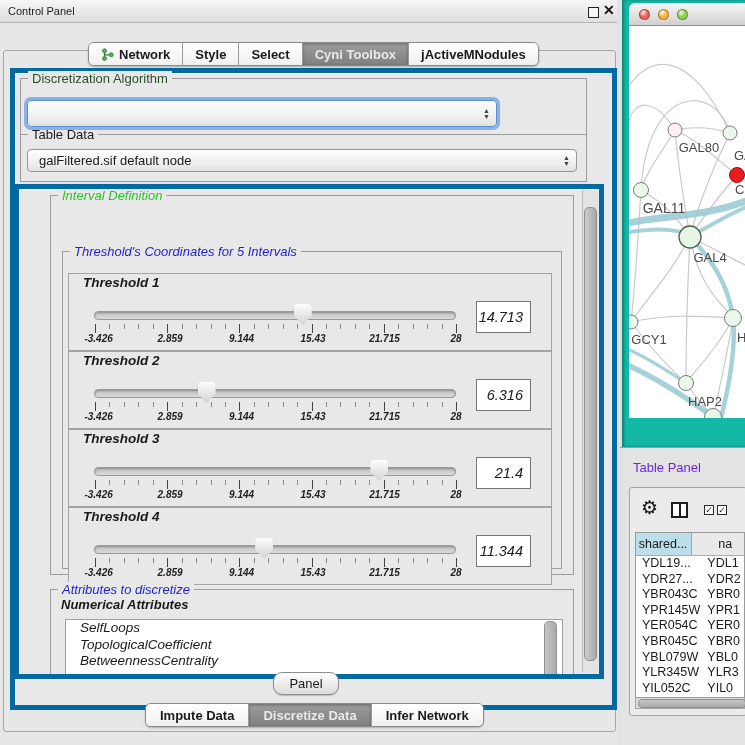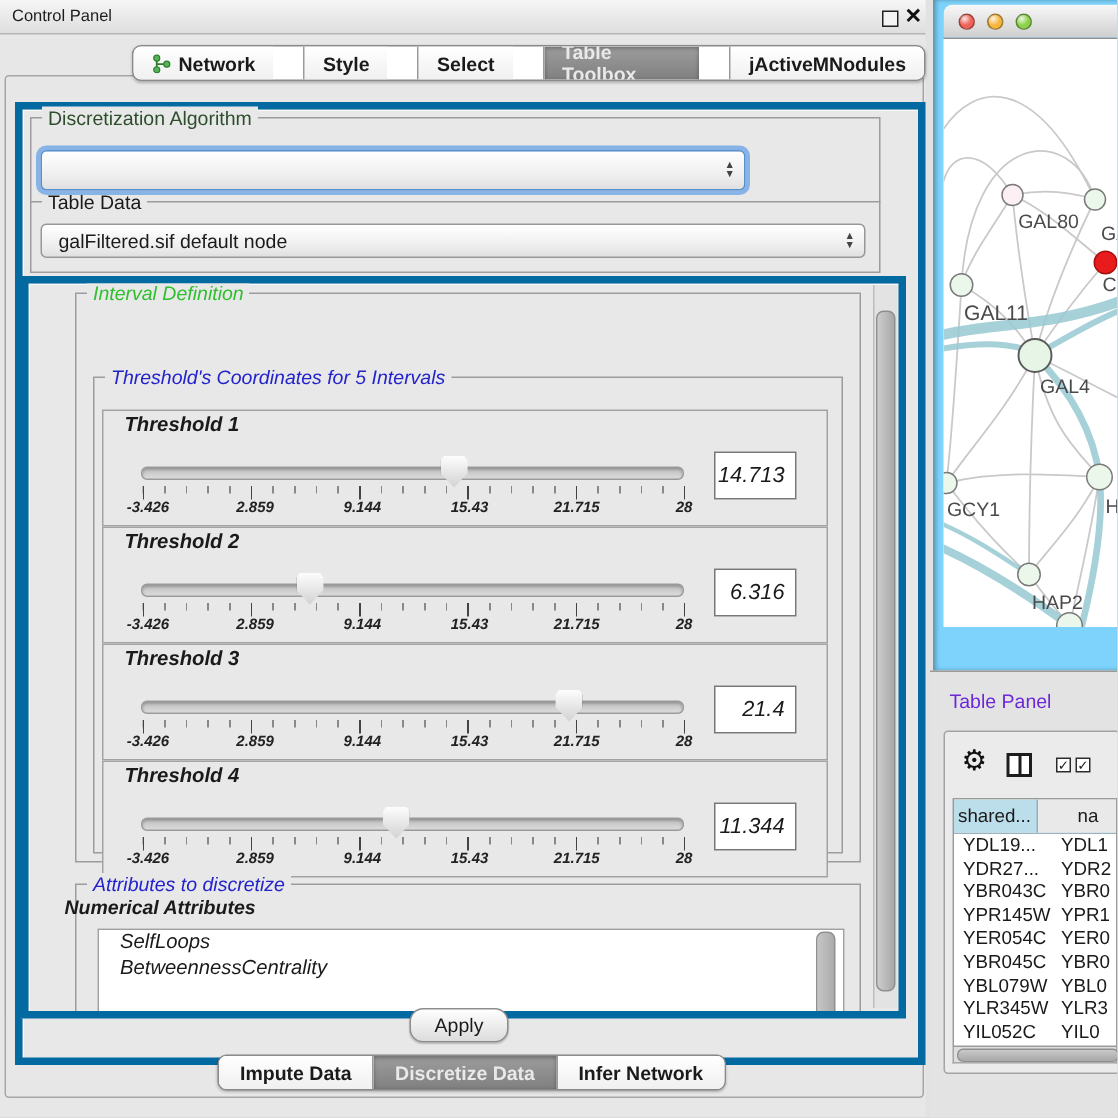--- a/index.html
+++ b/index.html
@@ -14,21 +14,21 @@
   #float-btn{left:588px;top:7px;width:9px;height:9px;border:1.5px solid #222;background:#f4f4f4;}
   #close-btn{left:603px;top:2px;font-size:14px;font-weight:bold;color:#111;}
   
   .seg{position:absolute;display:flex;border:1px solid #8a8a8a;border-radius:6px;overflow:hidden;
        background:#fff;box-shadow:0 1px 2px rgba(0,0,0,.25);z-index:5;}
   .seg .tab{display:flex;align-items:center;justify-content:center;gap:5px;font-size:13px;font-weight:bold;
        color:#1a1a1a;border-left:1px solid #9a9a9a;background:linear-gradient(#ffffff,#f0f0f0);}
   .seg .tab:first-child{border-left:none;}
   .seg .tab.active{background:linear-gradient(#9d9d9d,#808080);color:#e9e9e9;
        box-shadow:inset 0 1px 3px rgba(0,0,0,.35);}
-  #tabs-top{left:88px;top:30px;height:22px;gap:20px;}
+  #tabs-top{left:88px;top:42px;height:22px;}
   #tabs-top .tab{padding:0 12px;}
   #tabs-bottom{left:145px;top:703px;height:22px;}
   #tabs-bottom .tab{padding:0 14px;}
   
   .etched{border:5px solid #0369a1;box-shadow:inset 1px 1px 0 rgba(255,255,255,.75);font-style:italic;}
   #outer-panel{left:3px;top:50px;width:611px;height:680px;background:#e7e7e7;
       border:1px solid #a6a6a6;border-radius:3px;}
   #inner-panel{left:10px;top:68px;width:597px;height:632px;background:#e8e8e8;}
   .group{position:absolute;background:#e8e8e8;}
   .group-title{position:absolute;top:-8px;left:7px;background:#e8e8e8;padding:0 4px;font-size:13px;white-space:nowrap;}
@@ -73,34 +73,34 @@
      background:repeating-linear-gradient(to right,#888 0 1px,transparent 1px 14.44px);}
   .ticks-major{position:absolute;left:26px;top:50px;width:362px;height:9px;
      background:repeating-linear-gradient(to right,#444 0 1px,transparent 1px 72.2px);}
   .scale{position:absolute;left:26px;top:59px;width:361px;height:12px;}
   .scale span{position:absolute;transform:translateX(-50%);font-size:10px;font-weight:bold;color:#222;white-space:nowrap;}
   .p0{left:1%}.p1{left:20.8%}.p2{left:40.6%}.p3{left:60.4%}.p4{left:80.2%}.p5{left:100%}
   .thr-value{position:absolute;left:407px;top:27px;width:55px;height:32px;background:#fff;
      border:1px solid #777;display:flex;align-items:center;justify-content:flex-end;
      padding-right:7px;box-sizing:border-box;font-size:14.5px;}
   #attr-group{left:31px;top:400px;width:522px;height:150px;border:1px solid #9c9c9c;}
-  #attr-subtitle{left:24px;top:408px;font-size:13px;font-weight:bold;}
+  #attr-subtitle{left:42px;top:408px;font-size:13px;font-weight:bold;}
   #attr-list{left:46px;top:430px;width:496px;height:120px;background:#fff;border:1px solid #a0a0a0;
      overflow:hidden;font-size:13.5px;}
   .attr-item{padding-left:14px;line-height:16.5px;white-space:nowrap;}
   #attr-scrollthumb{left:525px;top:432px;width:11px;height:115px;border-radius:5px;
      background:linear-gradient(to right,#c6c6c6,#ababab);border:1px solid #909090;}
   #main-scrolltrack{left:563px;top:1px;width:15px;height:482px;background:#e3e3e3;border-left:1px solid #bdbdbd;}
   #main-scrollthumb{left:565px;top:18px;width:11px;height:452px;border-radius:5px;
      background:linear-gradient(to right,#cdcdcd,#a8a8a8);border:1px solid #8f8f8f;}
   #apply-btn{left:273px;top:672px;width:64px;height:21px;border:1px solid #8d8d8d;border-radius:9px;
      background:linear-gradient(#ffffff,#dcdcdc);display:flex;align-items:center;justify-content:center;
      font-size:13px;box-shadow:0 1px 1px rgba(0,0,0,.2);}
   
-  #net-window{left:622px;top:0;width:123px;height:447px;background:#7dd3fc;
+  #net-window{left:622px;top:0;width:123px;height:447px;background:#14b8a6;
      box-shadow:inset 2px 0 3px rgba(0,0,0,.3);}
   #net-titlebar{left:7px;top:3px;width:116px;height:23px;background:linear-gradient(#f8f8f8,#cfcfcf);
      border-radius:6px 0 0 0;border-bottom:1px solid #8f8f8f;display:flex;align-items:center;gap:8px;
      padding-left:10px;box-sizing:border-box;}
   .light{width:11px;height:11px;border-radius:50%;border:1px solid rgba(0,0,0,.35);box-sizing:border-box;}
   #light-close{background:radial-gradient(circle at 35% 28%,rgba(255,255,255,.85),rgba(255,255,255,0) 50%),#ee6156;}
   #light-min{background:radial-gradient(circle at 35% 28%,rgba(255,255,255,.85),rgba(255,255,255,0) 50%),#f5b63e;}
   #light-zoom{background:radial-gradient(circle at 35% 28%,rgba(255,255,255,.85),rgba(255,255,255,0) 50%),#8bd24a;}
   #net-canvas{left:7px;top:26px;width:116px;height:392px;background:#fff;overflow:hidden;}
   
@@ -153,21 +153,21 @@
         </svg>
         <span>Network</span>
       </div>
       <div class="tab">
           <span>Style</span>
         </div>
       <div class="tab">
           <span>Select</span>
         </div>
       <div class="tab active">
-          <span>Table Toolbox</span>
+          <span>Cyni Toolbox</span>
         </div>
       <div class="tab">
           <span>jActiveMNodules</span>
         </div>
     </div>
 
     <div id="inner-panel" class="abs etched"></div>
 
     <div id="algo-group" class="group">
       <span class="group-title t-dark">Discretization Algorithm</span>
@@ -270,30 +270,31 @@
     <div class="thr-value">11.344</div>
   </div>
 </div>
 
       <div id="attr-group" class="group">
         <span class="group-title t-blue">Attributes to discretize</span>
       </div>
       <span id="attr-subtitle" class="abs">Numerical Attributes</span>
       <div id="attr-list" class="abs">
           <div class="attr-item">SelfLoops</div>
+          <div class="attr-item">TopologicalCoefficient</div>
           <div class="attr-item">BetweennessCentrality</div>
         </div>
       <div id="attr-scrollthumb" class="abs"></div>
 
       <div id="main-scrolltrack" class="abs"></div>
       <div id="main-scrollthumb" class="abs"></div>
     </div>
 
     <div id="apply-btn" class="abs">
-      <span>Apply</span>
+      <span>Panel</span>
     </div>
 
     <div id="tabs-bottom" class="seg">
       <div class="tab">
           <span>Impute Data</span>
         </div>
       <div class="tab active">
           <span>Discretize Data</span>
         </div>
       <div class="tab">

